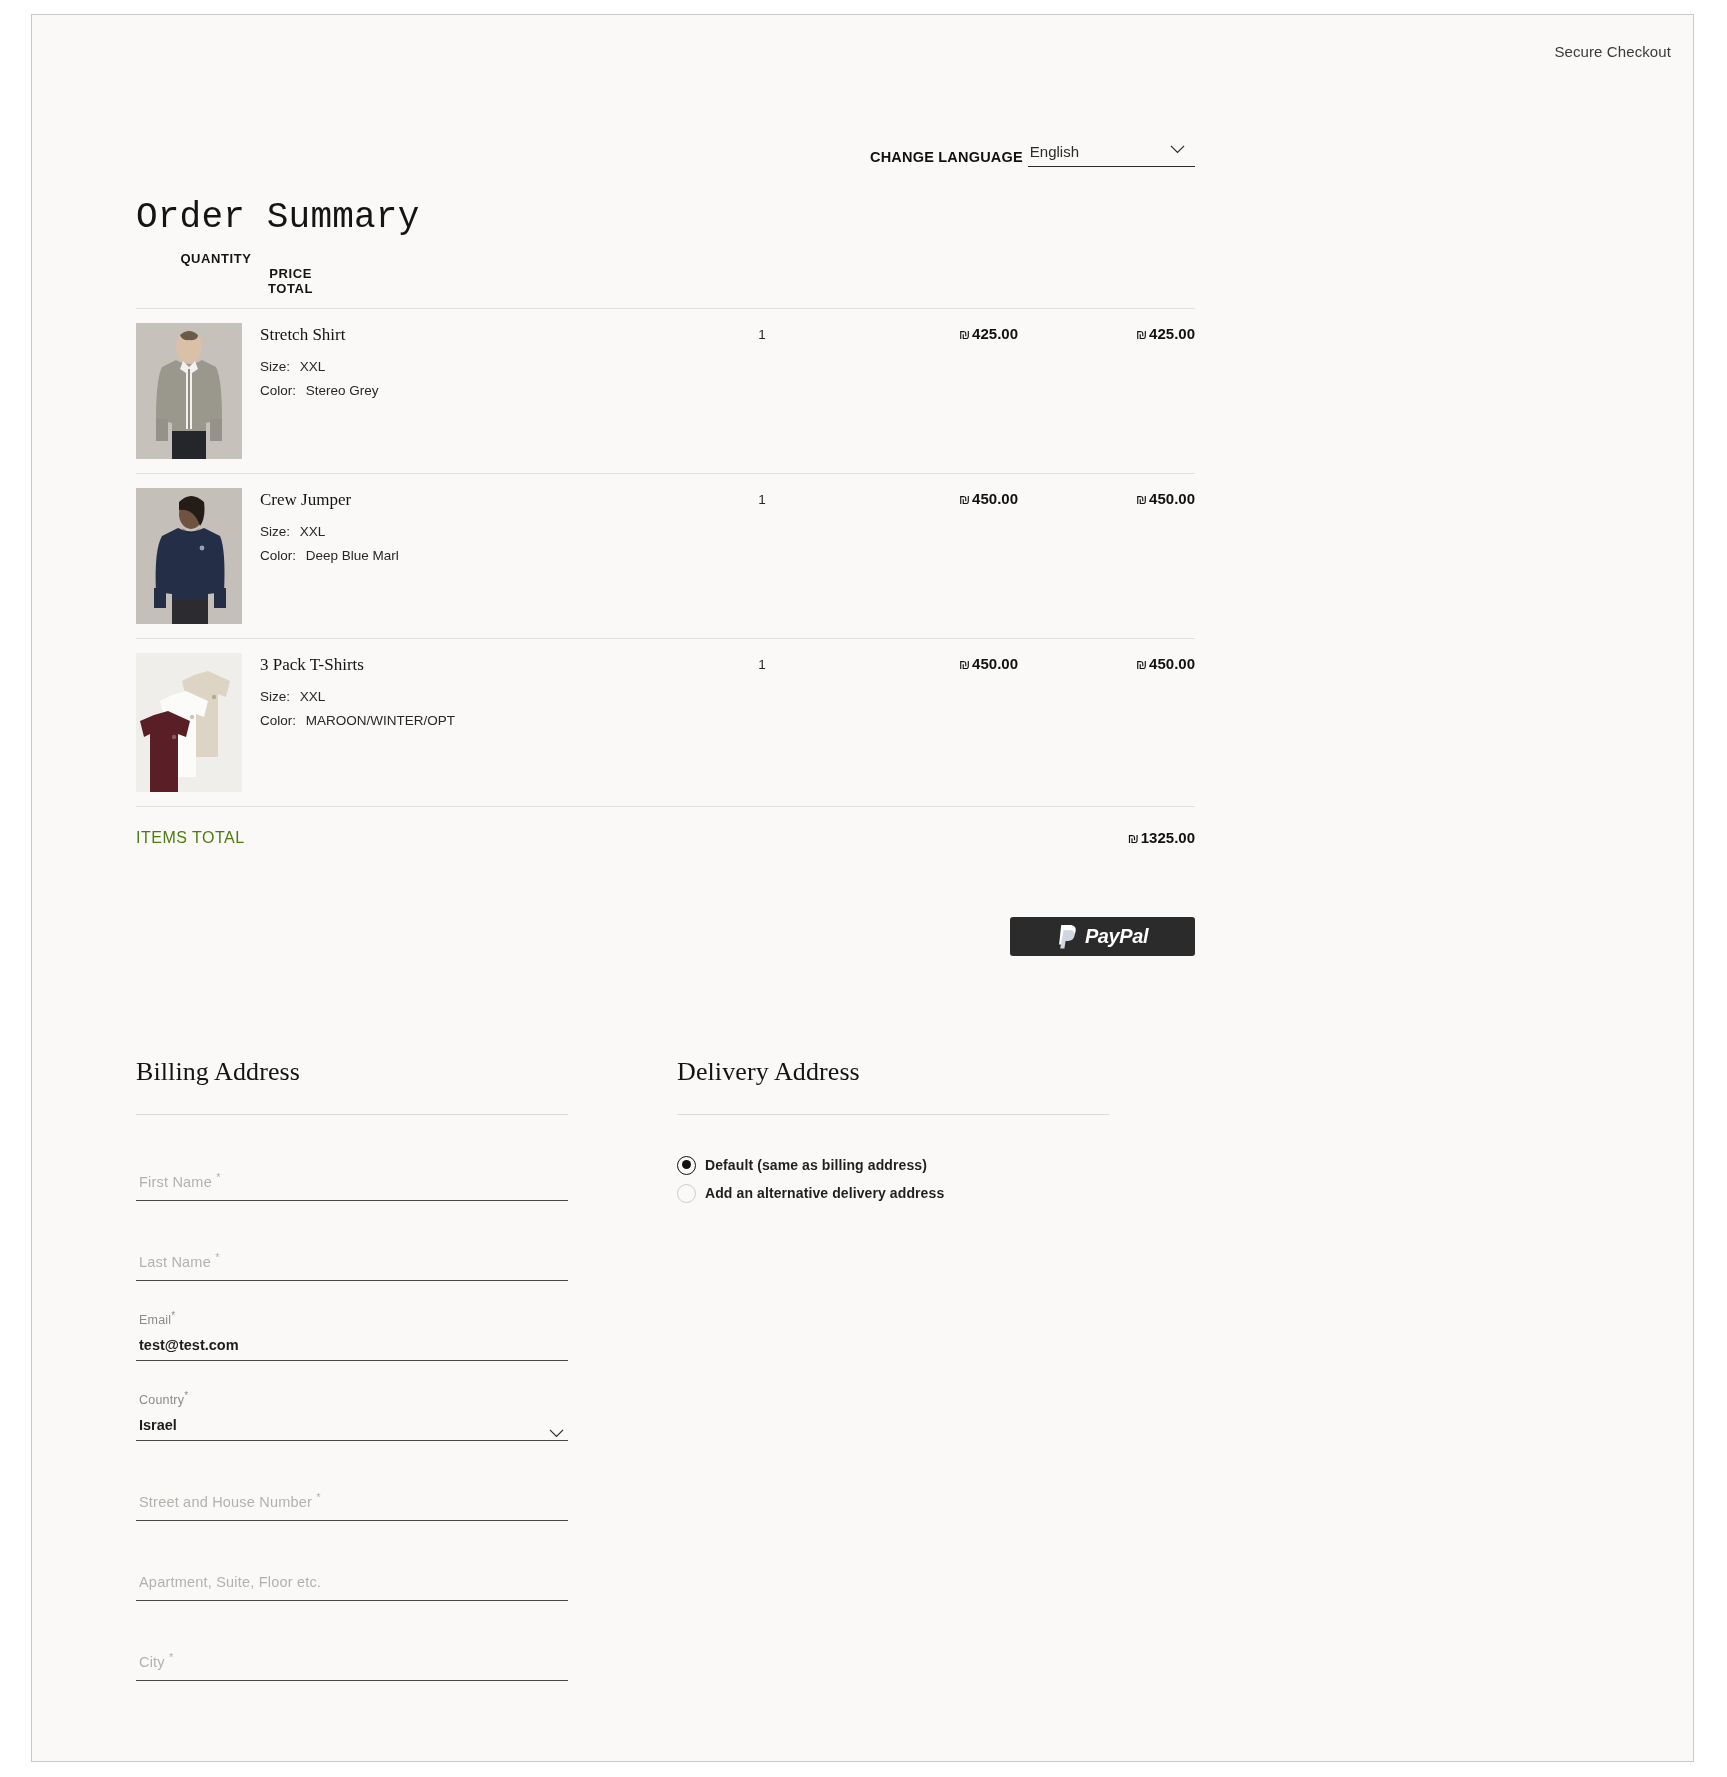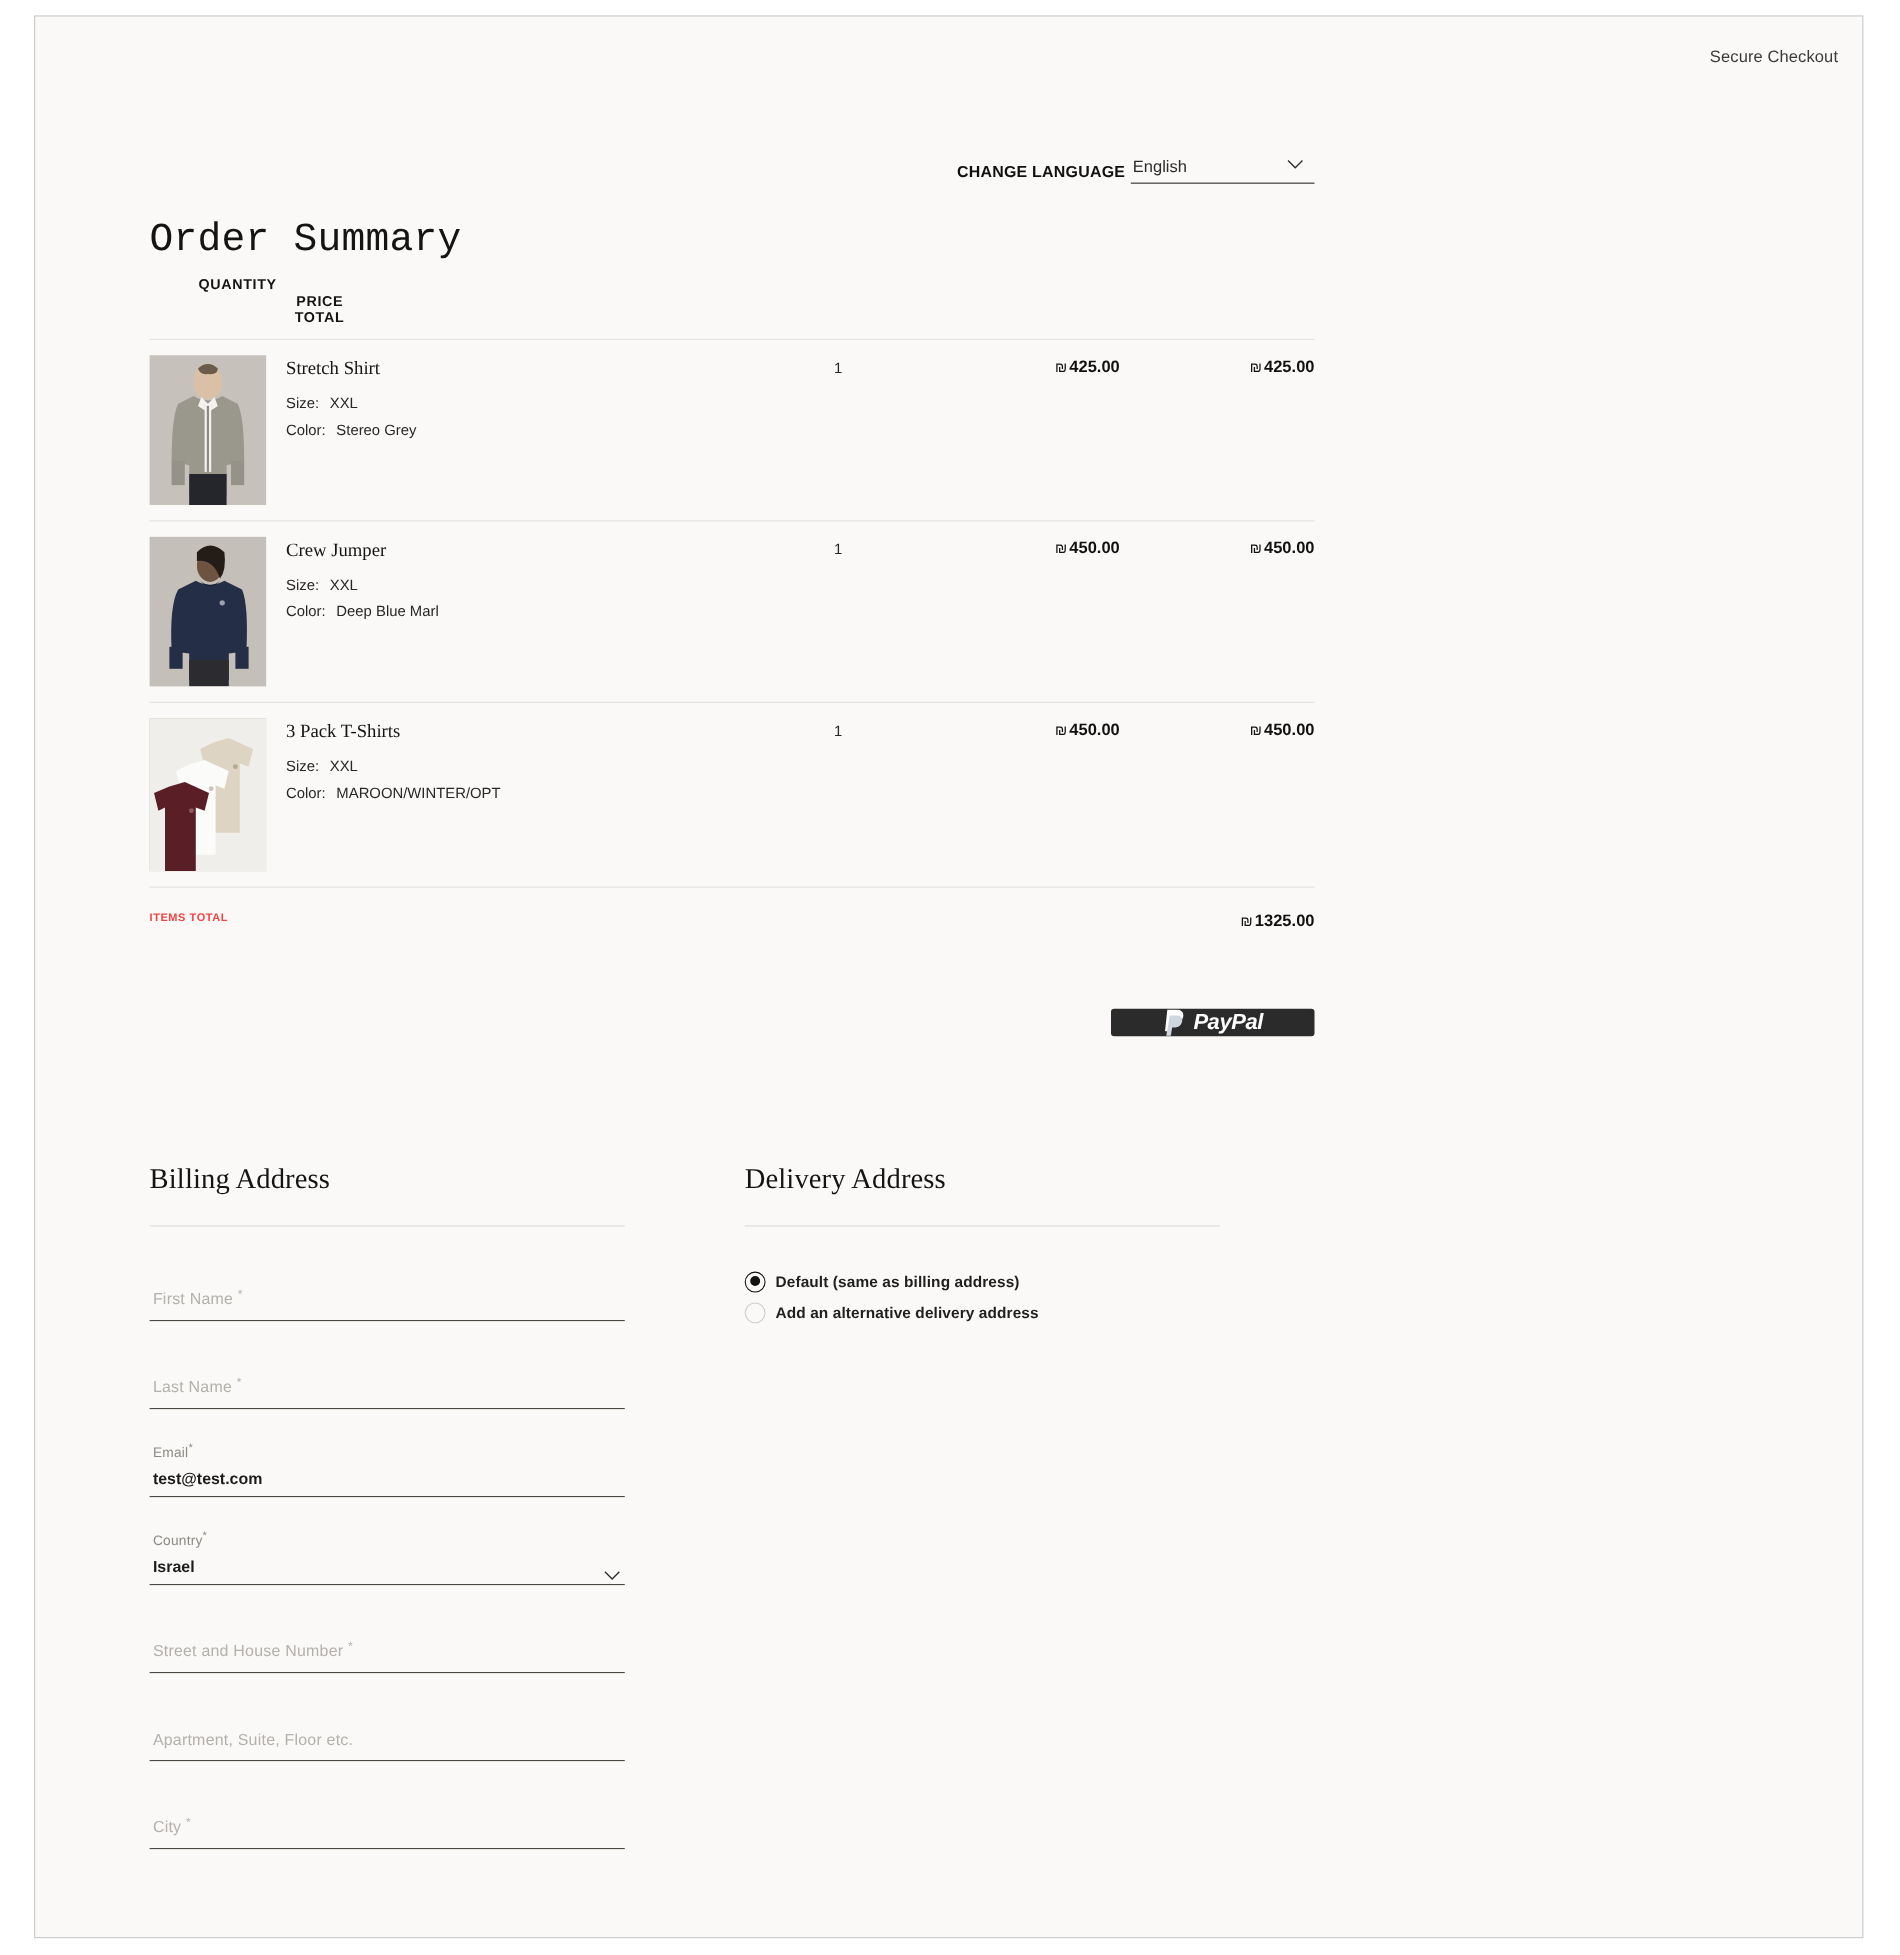--- a/index.html
+++ b/index.html
@@ -152,40 +152,40 @@
   .price { width: 176px; text-align: right; font-size: 15px; font-weight: 700; color: #111; padding-top: 2px;}
   .total { width: 177px; text-align: right; font-size: 15px; font-weight: 700; color: #111; padding-top: 2px;}
   .cur { font-weight: 400; font-size: 13px; margin-right: 2px; }
 
   .items-total-row {
     display: flex;
     padding-top: 22px;
   }
   .it-label {
     width: 882px;
-    font-size: 10px;
-    font-weight: 700;
+    font-size: 16px;
+    font-weight: 400;
     letter-spacing: .5px;
-    color: #ef4444;
+    color: #4d7c0f;
   }
   .it-value {
     width: 177px;
     text-align: right;
     font-size: 15px;
     font-weight: 700;
     color: #111;
   }
 
   
   .paypal-btn {
     position: absolute;
     left: 978px;
     top: 902px;
     width: 185px;
-    height: 25px;
+    height: 39px;
     background: #2b2b2b;
     border-radius: 3px;
     display: flex;
     align-items: center;
     justify-content: center;
     cursor: pointer;
   }
   .pp-logo { display: flex; align-items: center; }
   .pp-wordmark {
     color: #ffffff;

